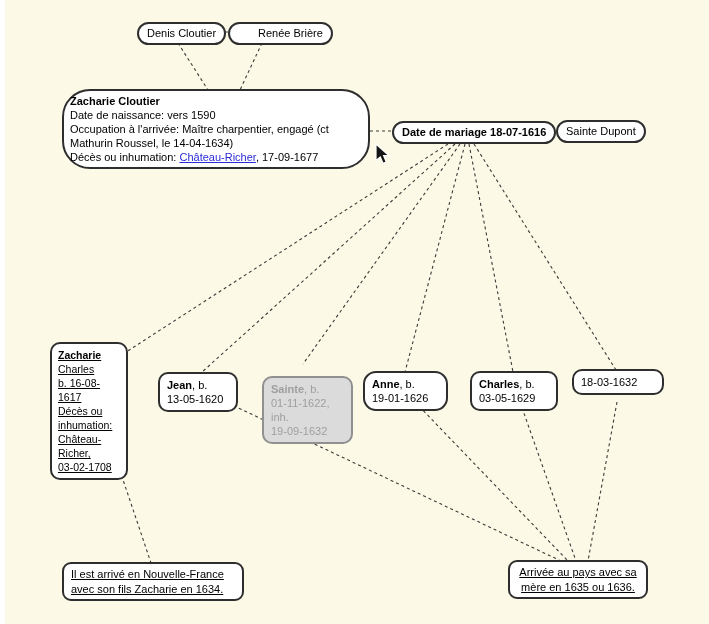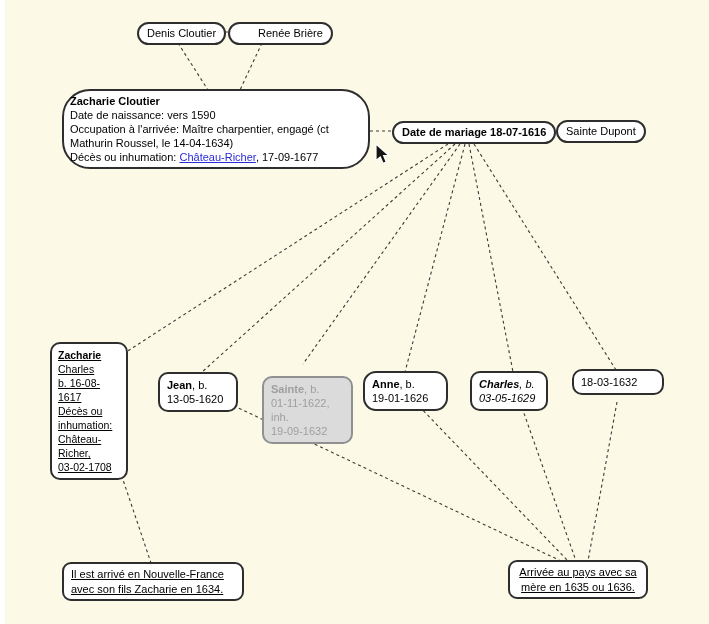--- a/index.html
+++ b/index.html
@@ -106,21 +106,21 @@
     <div><b>Sainte</b><span>, b.</span></div>
     <div>01-11-1622, inh.</div>
     <div>19-09-1632</div>
   </div>
 
   <div class="node child" style="left:363px;top:371px;width:85px;border-radius:13px;">
     <div><b>Anne</b><span>, b.</span></div>
     <div>19-01-1626</div>
   </div>
 
-  <div class="node child" style="left:470px;top:371px;width:78px;font-style:italic;">
+  <div class="node child" style="left:470px;top:371px;width:88px;">
     <div><b>Charles</b><span>, b.</span></div>
     <div>03-05-1629</div>
   </div>
 
   <div class="node child" style="left:572px;top:369px;width:92px;">
     <div>18-03-1632</div>
   </div>
 
   <div class="node note" style="left:62px;top:562px;width:182px;">Il est arrivé en Nouvelle-France avec son fils Zacharie en 1634.</div>
 

